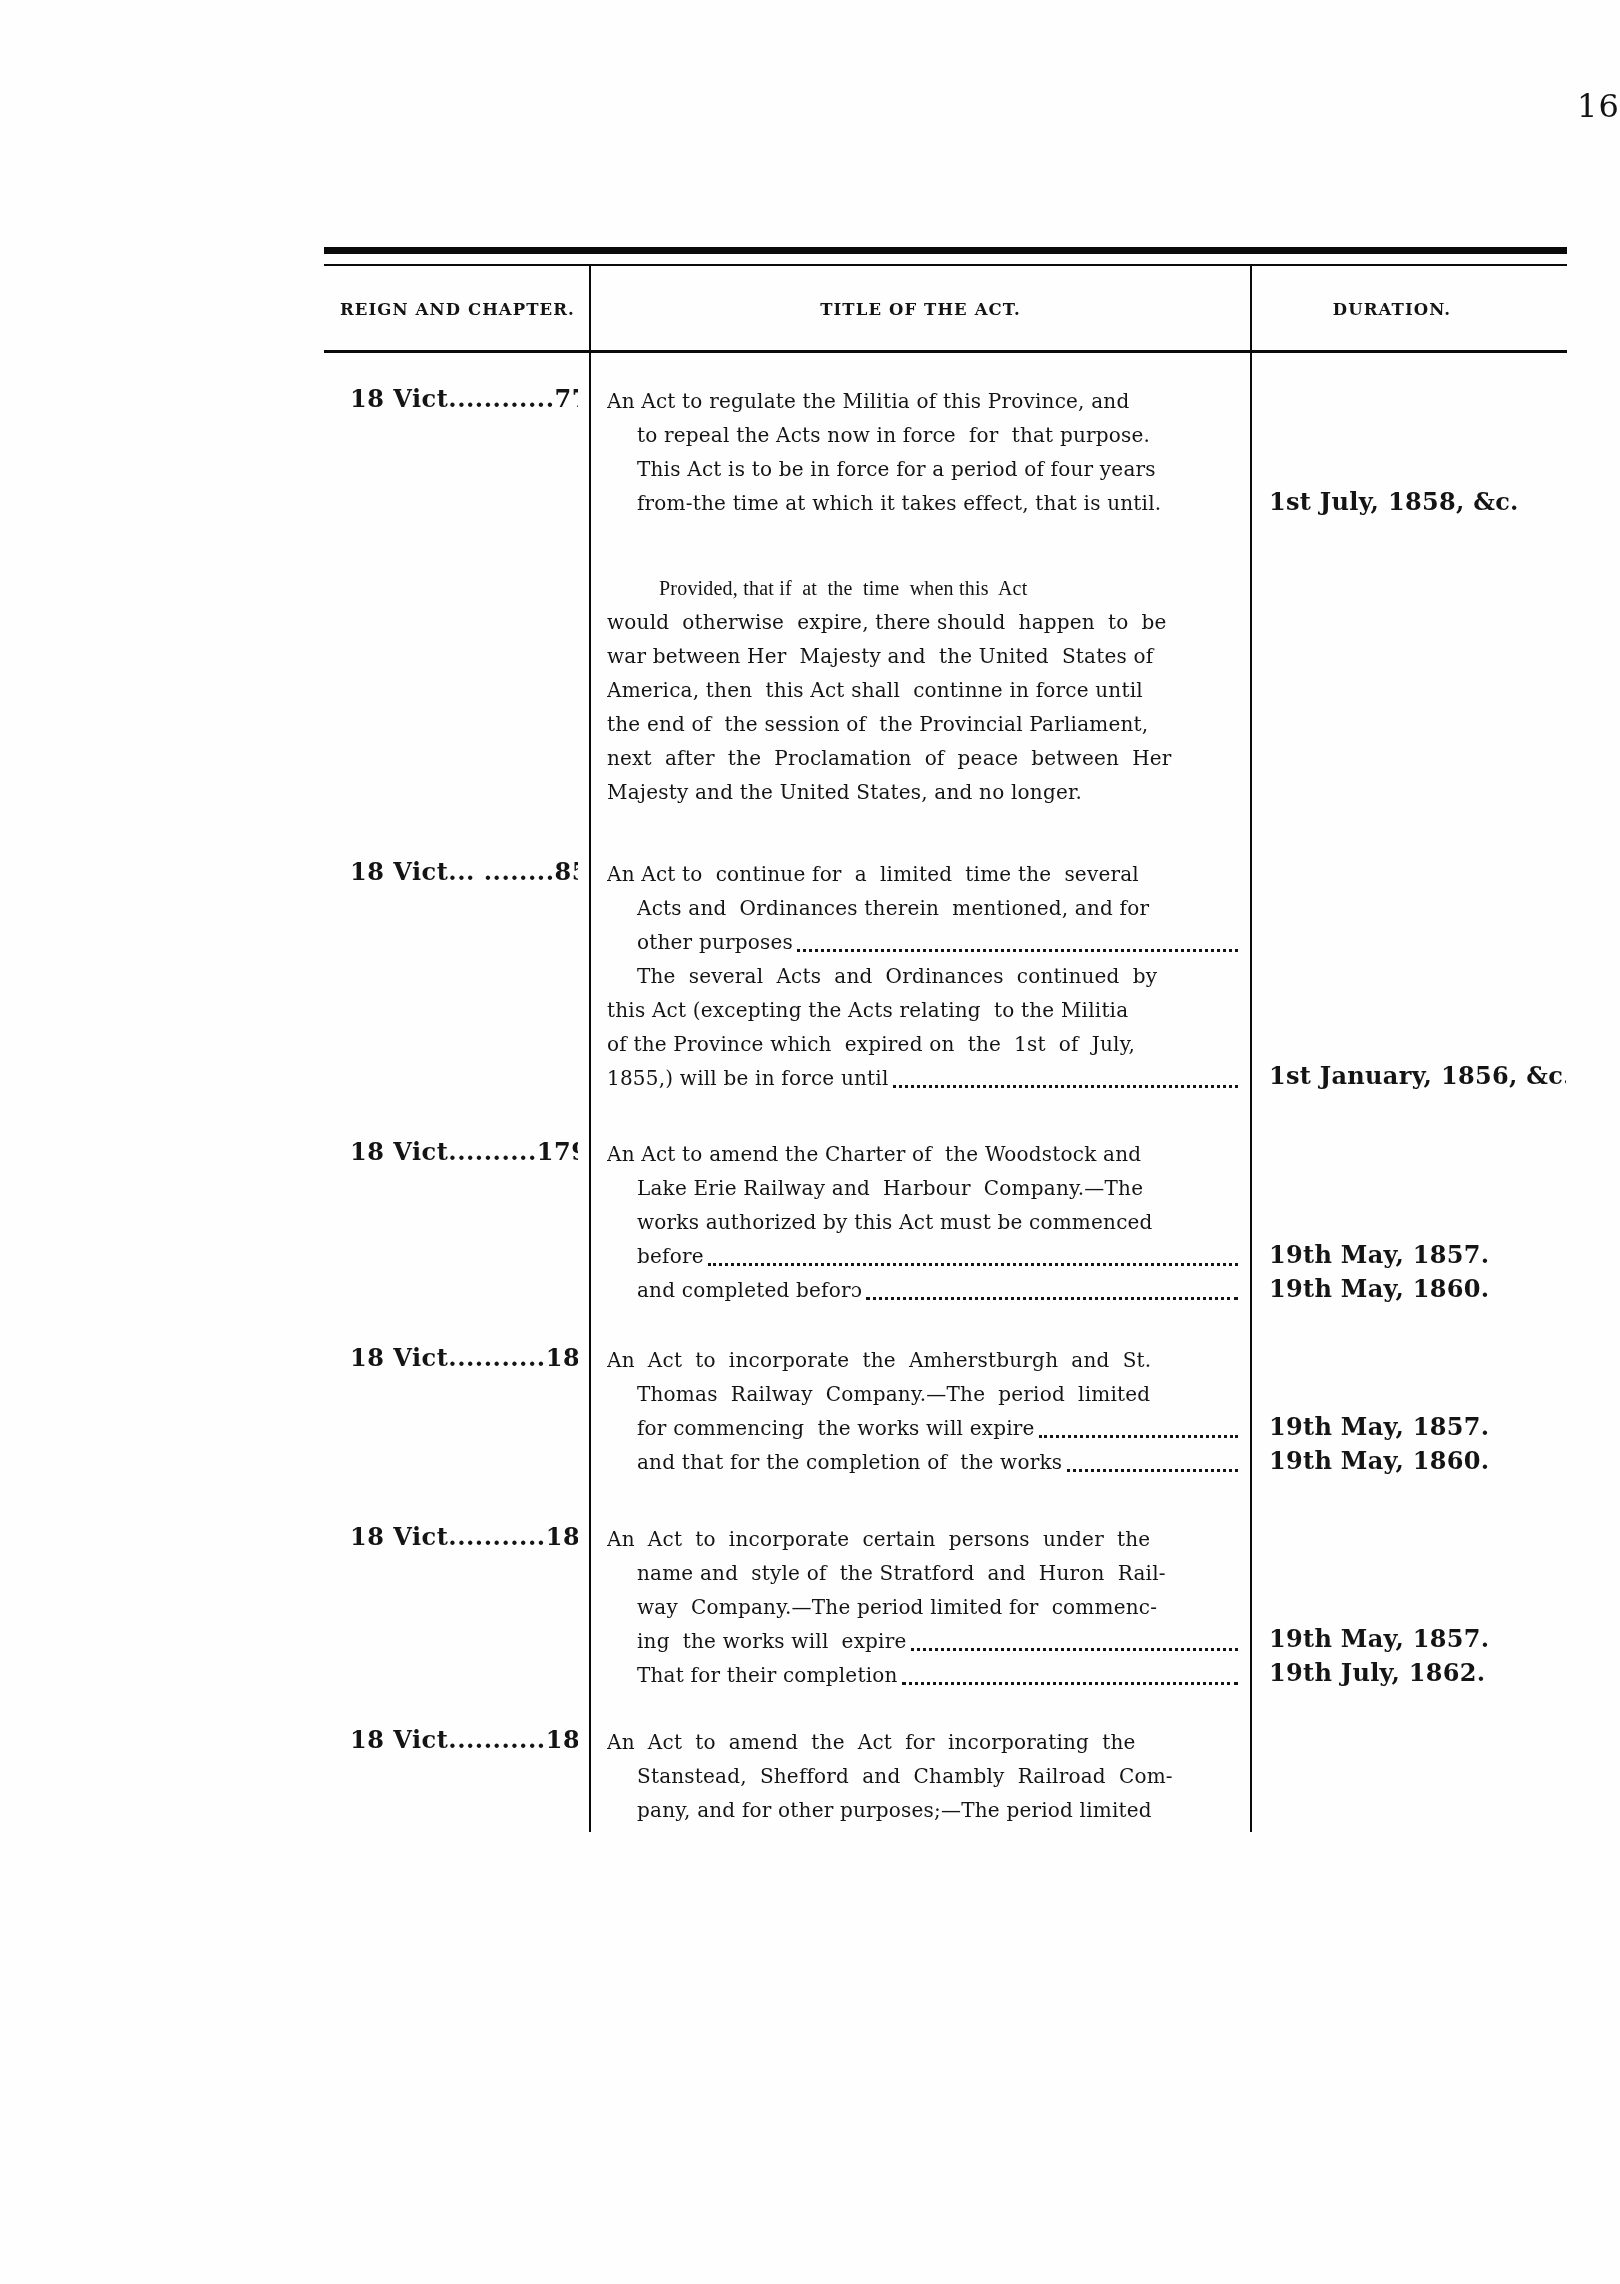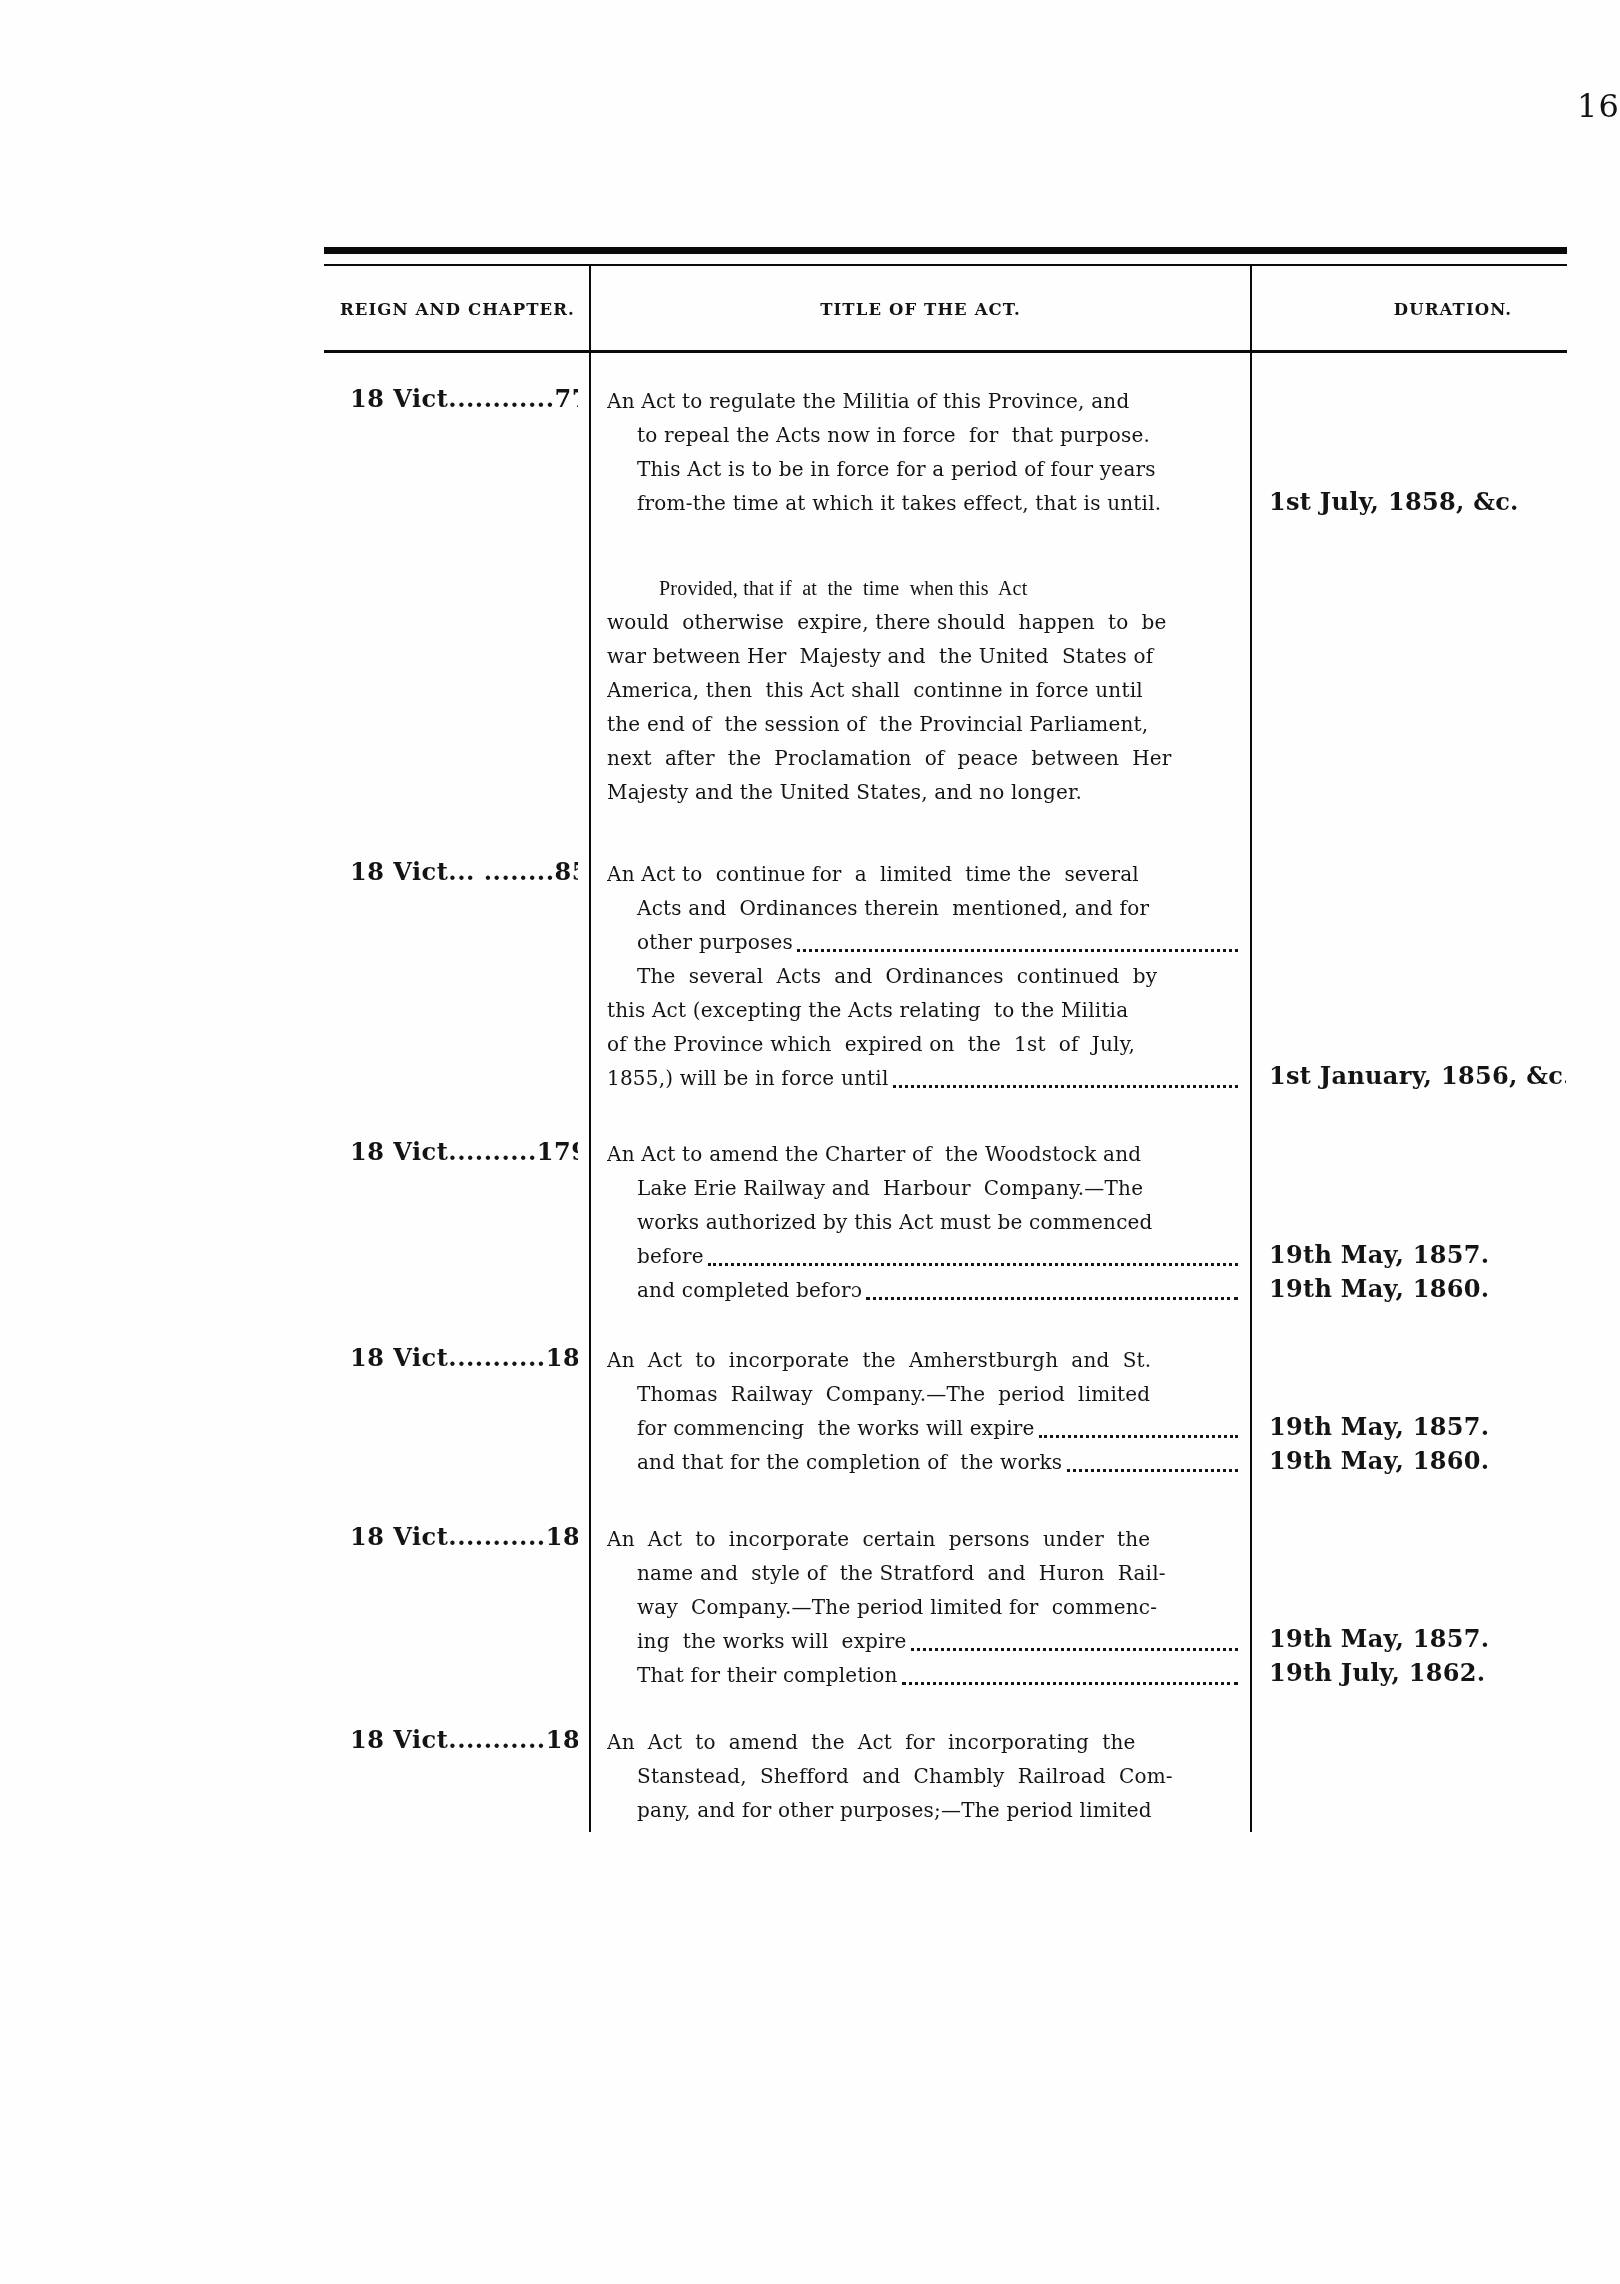--- a/index.html
+++ b/index.html
@@ -37,21 +37,21 @@
   .vrule.v2{left:926px;}
 
   .col-header{
     position:absolute;top:53px;
     text-align:center;
     font-size:16.5px;font-weight:bold;letter-spacing:1.1px;
     white-space:nowrap;overflow:hidden;
   }
   .col-header.c1{left:0;width:267px;}
   .col-header.c2{left:267px;width:659px;}
-  .col-header.c3{left:971px;width:316px;}
+  .col-header.c3{left:910px;width:316px;}
 
   .entry-chapter{
     position:absolute;left:26px;width:228px;
     font-size:24px;font-weight:bold;letter-spacing:0.5px;
     white-space:nowrap;overflow:hidden;
   }
   .title-block{
     position:absolute;left:283px;width:632px;
     font-size:20px;line-height:34px;letter-spacing:0.2px;
   }

